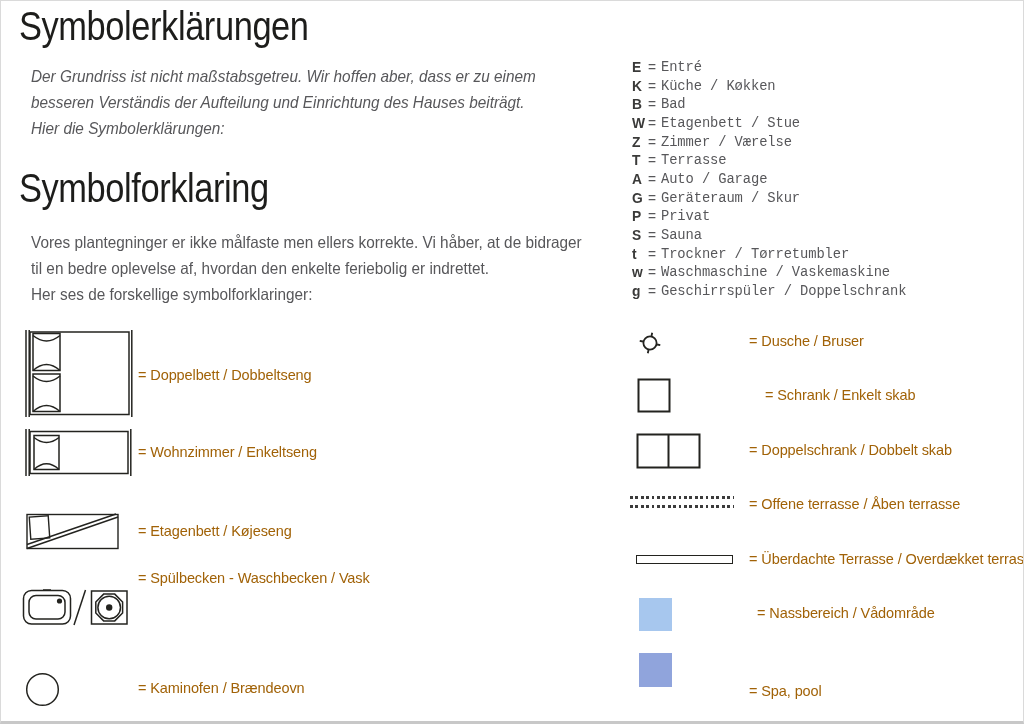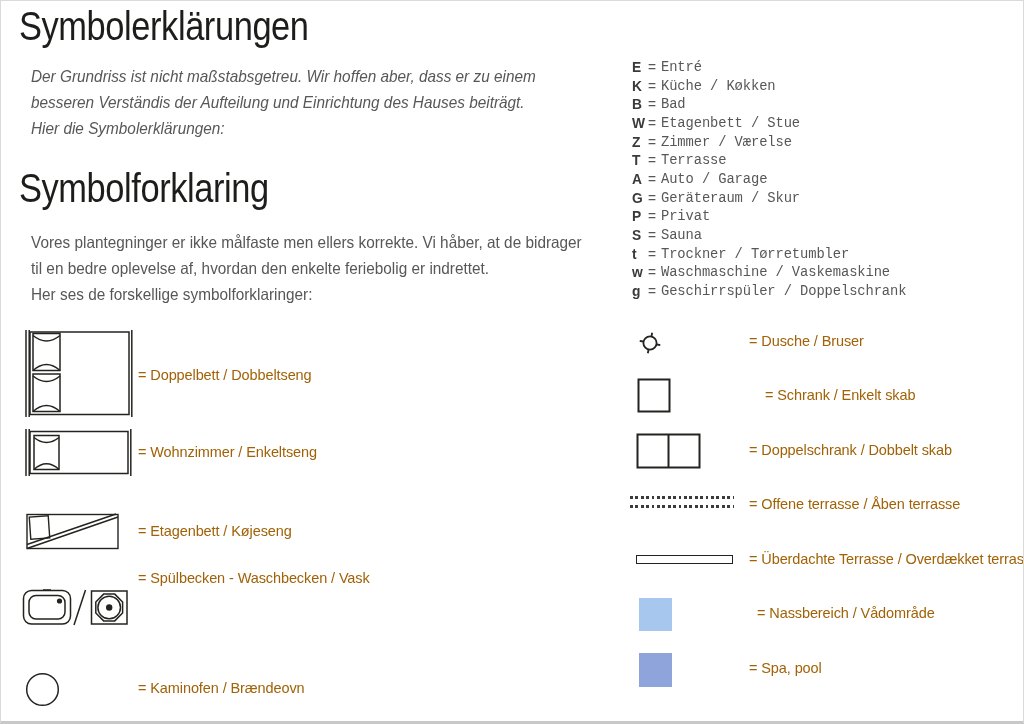--- a/index.html
+++ b/index.html
@@ -231,15 +231,15 @@
   <div class="lbl" style="left:748px;top:550px;">= Überdachte Terrasse / Overdækket terrasse</div>
 
   <div class="sym" style="left:638px;top:597px;">
     <div class="swatch" style="background: rgb(167, 199, 238);"></div>
   </div>
   <div class="lbl" style="left:728px;top:604px;margin-left:28px;">= Nassbereich / Vådområde</div>
 
   <div class="sym" style="left:638px;top:652px;">
     <div class="swatch" style="height: 34px; background: rgb(144, 164, 220);"></div>
   </div>
-  <div class="lbl" style="left:748px;top:659px;">= Spa, pool</div>
+  <div class="lbl" style="left:748px;top:682px;">= Spa, pool</div>
 
 </div>
 
 </body></html>

